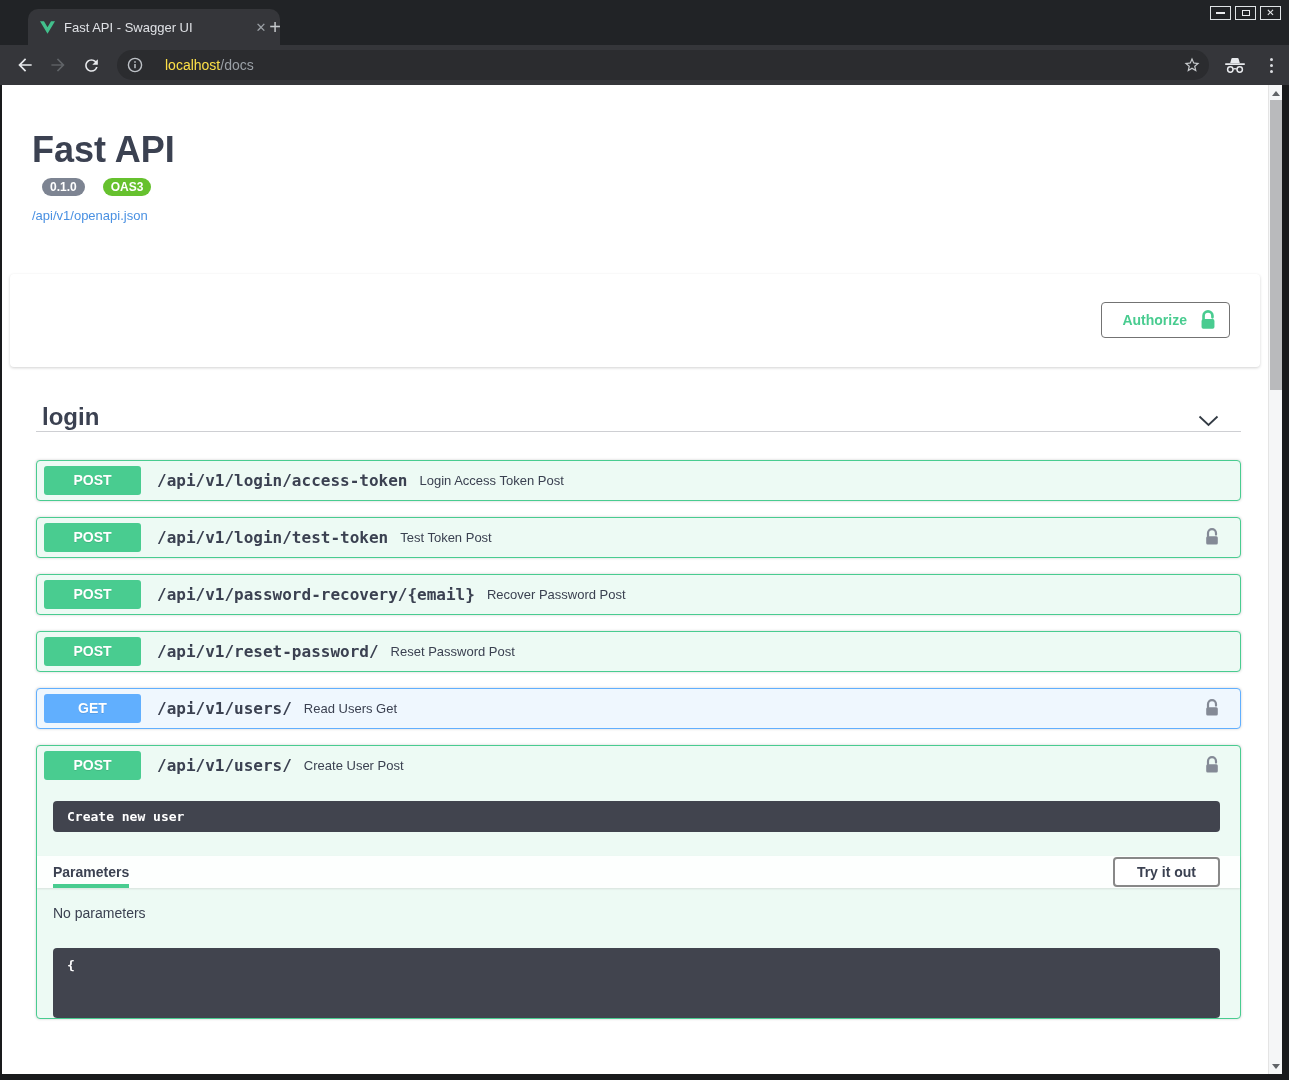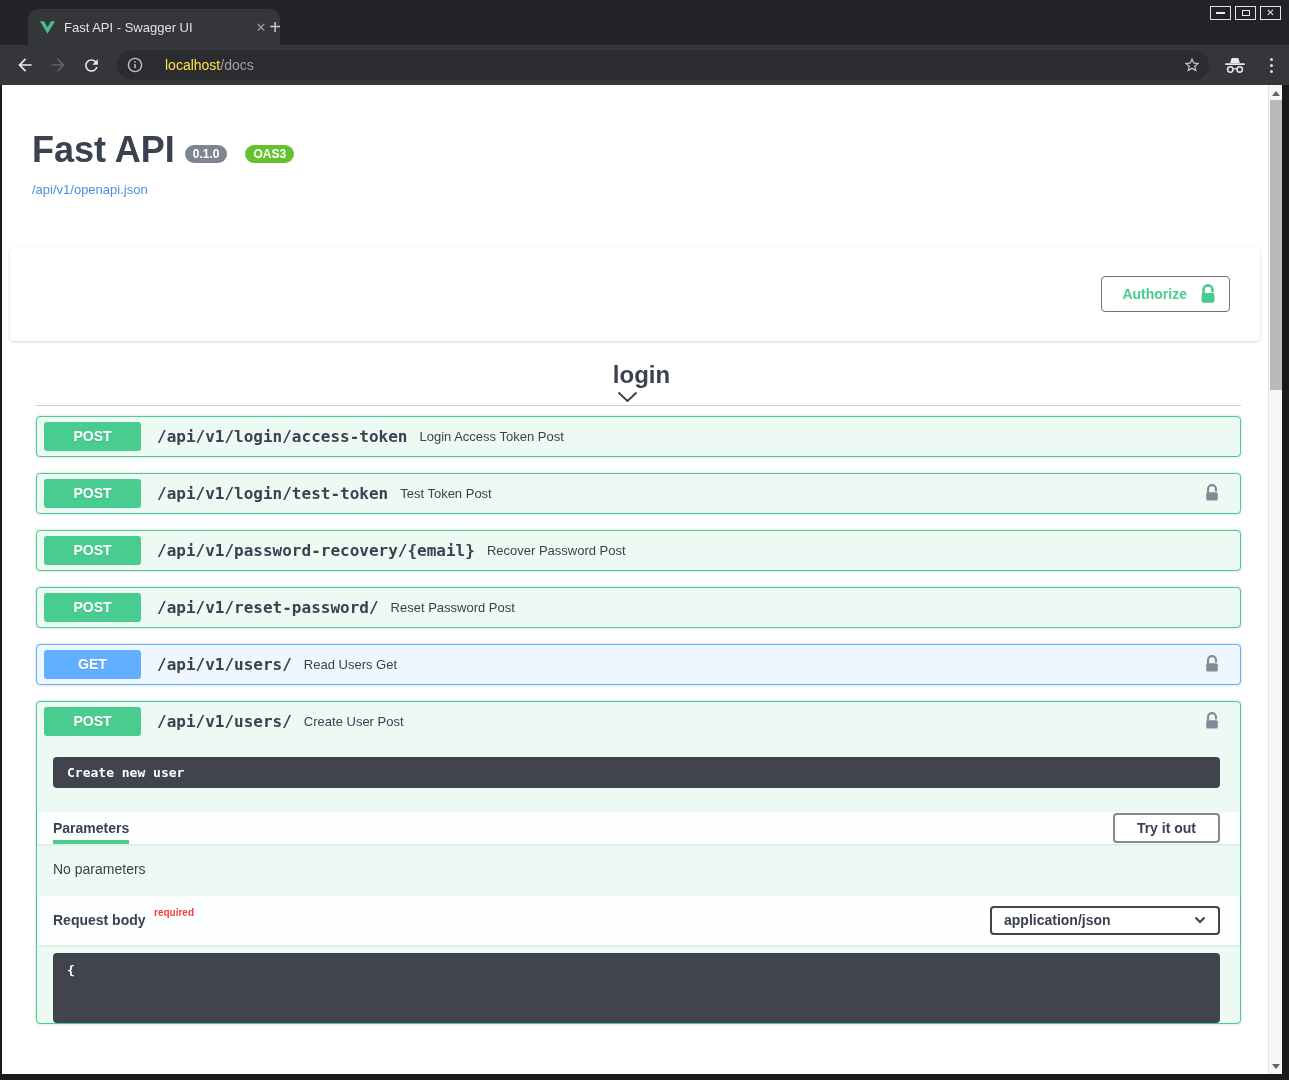--- a/index.html
+++ b/index.html
@@ -39,37 +39,37 @@
   .page-content { position:absolute; top:0; left:0; width:1266px; height:100%; overflow:hidden; }
 
   .scrollbar { position:absolute; top:0; right:0; width:14px; height:100%; background:#f5f6f7; border-left:1px solid #e4e4e4; }
   .sb-up, .sb-down { position:absolute; left:0; width:14px; height:14px; display:flex; align-items:center; justify-content:center; }
   .sb-up { top:1px; } .sb-down { bottom:1px; }
   .tri-up { width:0; height:0; border-left:4px solid transparent; border-right:4px solid transparent; border-bottom:5px solid #606367; }
   .tri-down { width:0; height:0; border-left:4px solid transparent; border-right:4px solid transparent; border-top:5px solid #606367; }
   .sb-thumb { position:absolute; top:15px; left:1px; width:12px; height:290px; background:#b9babc; }
 
   .info { padding:45px 27px 0 30px; }
-  .title-row { display:flex; align-items:center; }
+  .title-row { display:flex; align-items:flex-start;flex-direction:column; }
   .api-title { font-size:36px; font-weight:bold; color:#3b4151; line-height:1.1; }
   .stamps { display:flex; gap:18px; margin:8px 0 0 10px; }
   .pill { color:#fff; font-size:12px; font-weight:bold; padding:2px 8px; border-radius:10px; }
   .pill.version { background:#7d8492; }
   .pill.oas { background:#66c12e; }
   .spec-link { display:inline-block; margin-top:12px; font-size:13px; color:#4990e2; text-decoration:none; }
 
   .scheme-container { margin:50px 8px 0 8px; height:93px; background:#fff; border-radius:4px;
                       box-shadow:0 1px 3px rgba(0,0,0,.18); display:flex; align-items:center;
                       justify-content:flex-end; padding-right:30px; }
   .authorize-btn { display:flex; align-items:center; gap:12px; background:#fff; border:1px solid #737373;
                    border-radius:4px; color:#49cc90; font-weight:bold; font-size:14px; padding:7px 12px 7px 20px; cursor:pointer; }
 
   .wrapper { padding:20px 27px 0 34px; }
-  .opblock-tag { height:45px; display:flex; align-items:center; justify-content:space-between;
-                 border-bottom:1px solid rgba(59,65,81,.25); margin-bottom:10px;flex-direction:column; }
+  .opblock-tag { height:45px; display:flex; align-items:flex-end; justify-content:space-between;
+                 border-bottom:1px solid rgba(59,65,81,.25); margin-bottom:28px; }
   .tag-title { font-size:24px; font-weight:bold; color:#3b4151; padding-left:6px; }
   .tag-arrow { margin-right:22px; }
   .users-gap { margin-top:6px; }
 
   .opblock { border:1px solid; border-radius:4px; box-shadow:0 0 3px rgba(0,0,0,.19); margin-bottom:16px; }
   .opblock.post { border-color:#49cc90; background:#edfaf4; }
   .opblock.get  { border-color:#61affe; background:#eff7fe; }
   .op-summary { height:39px; display:flex; align-items:center; padding:0 20px 0 7px; cursor:pointer; }
   .method { width:97px; height:29px; border-radius:3px; color:#fff; font-weight:bold; font-size:14px;
             display:flex; align-items:center; justify-content:center; text-shadow:0 1px 0 rgba(0,0,0,.1); }
@@ -282,34 +282,20 @@
 
         <div class="op-desc-bar">Create new user</div>
 
         <div class="section-header">
           <span class="param-tab">Parameters</span>
           <button class="tryout-btn">Try it out</button>
         </div>
 
         <div class="no-params">No parameters</div>
 
-        <div class="section-header rb-header">
-          <span>
-            <span class="rb-label">Request body</span>
-            <span class="rb-required">required</span>
-          </span>
-          <span class="media-select">
-            <span>application/json</span>
-            <span style="display:flex">
-              <svg width="12" height="8" viewBox="0 0 12 8">
-                  <polyline points="1.5,1.5 6,6 10.5,1.5" fill="none" stroke="#3b4151" stroke-width="2"></polyline>
-                </svg>
-            </span>
-          </span>
-        </div>
 
 
         <div class="code-block">{</div>
       </div>
 
     </div>
   </div>
 
   <div class="scrollbar">
     <div class="sb-up">

